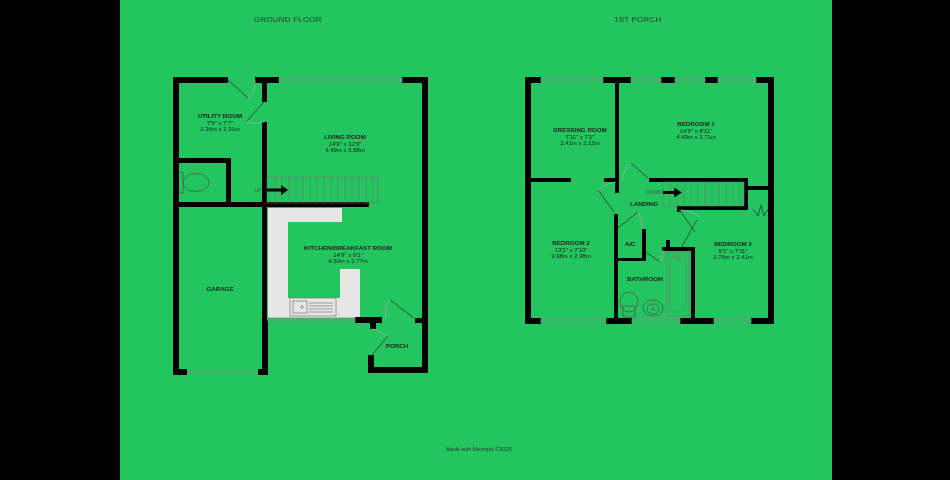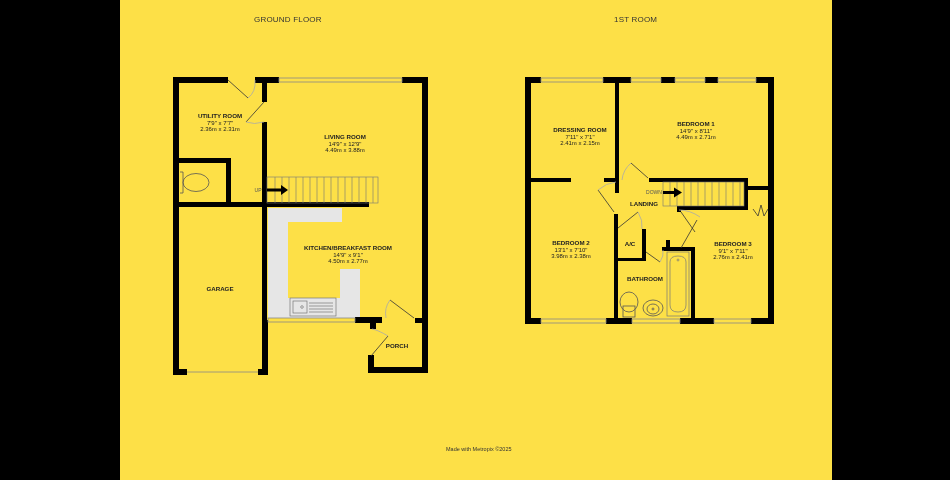--- a/index.html
+++ b/index.html
@@ -1,30 +1,30 @@
 <!DOCTYPE html>
 <html><head>
 <meta charset="utf-8">
 <style>
   html, body { margin:0; padding:0; }
   body { width:950px; height:480px; background:#000; position:relative; overflow:hidden; font-family:"Liberation Sans", sans-serif; }
-  .sheet { position:absolute; left:120px; top:0; width:712px; height:480px; background:#fde047; }
+  .sheet { position:absolute; left:120px; top:0; width:712px; height:480px; background:#22c55e; }
   .floor-title { position:absolute; top:15px; font-size:8px; color:#333; letter-spacing:0.2px; }
   .footer { position:absolute; top:446px; left:326px; font-size:5.5px; color:#333; }
   svg { position:absolute; left:0; top:0; }
   .lbl { font-family:"Liberation Sans", sans-serif; font-size:6.2px; font-weight:bold; fill:#222; text-anchor:middle; }
   .dim { font-family:"Liberation Sans", sans-serif; font-size:6px; fill:#222; text-anchor:middle; }
   .small { font-family:"Liberation Sans", sans-serif; font-size:5px; fill:#555; text-anchor:middle; }
 </style>
 </head>
 <body>
 
 <div class="sheet">
   <div class="floor-title" style="left:134px;">GROUND FLOOR</div>
-  <div class="floor-title" style="left:494px;">1ST ROOM</div>
+  <div class="floor-title" style="left:494px;">1ST PORCH</div>
   <div class="footer">Made with Metropix ©2025</div>
 </div>
 
 <svg width="950" height="480" viewBox="0 0 950 480">
 
   <g>
 
     <g fill="#e6e6e6">
       <rect x="268" y="208" width="74" height="14"></rect>
       <rect x="268" y="208" width="20" height="110"></rect>

